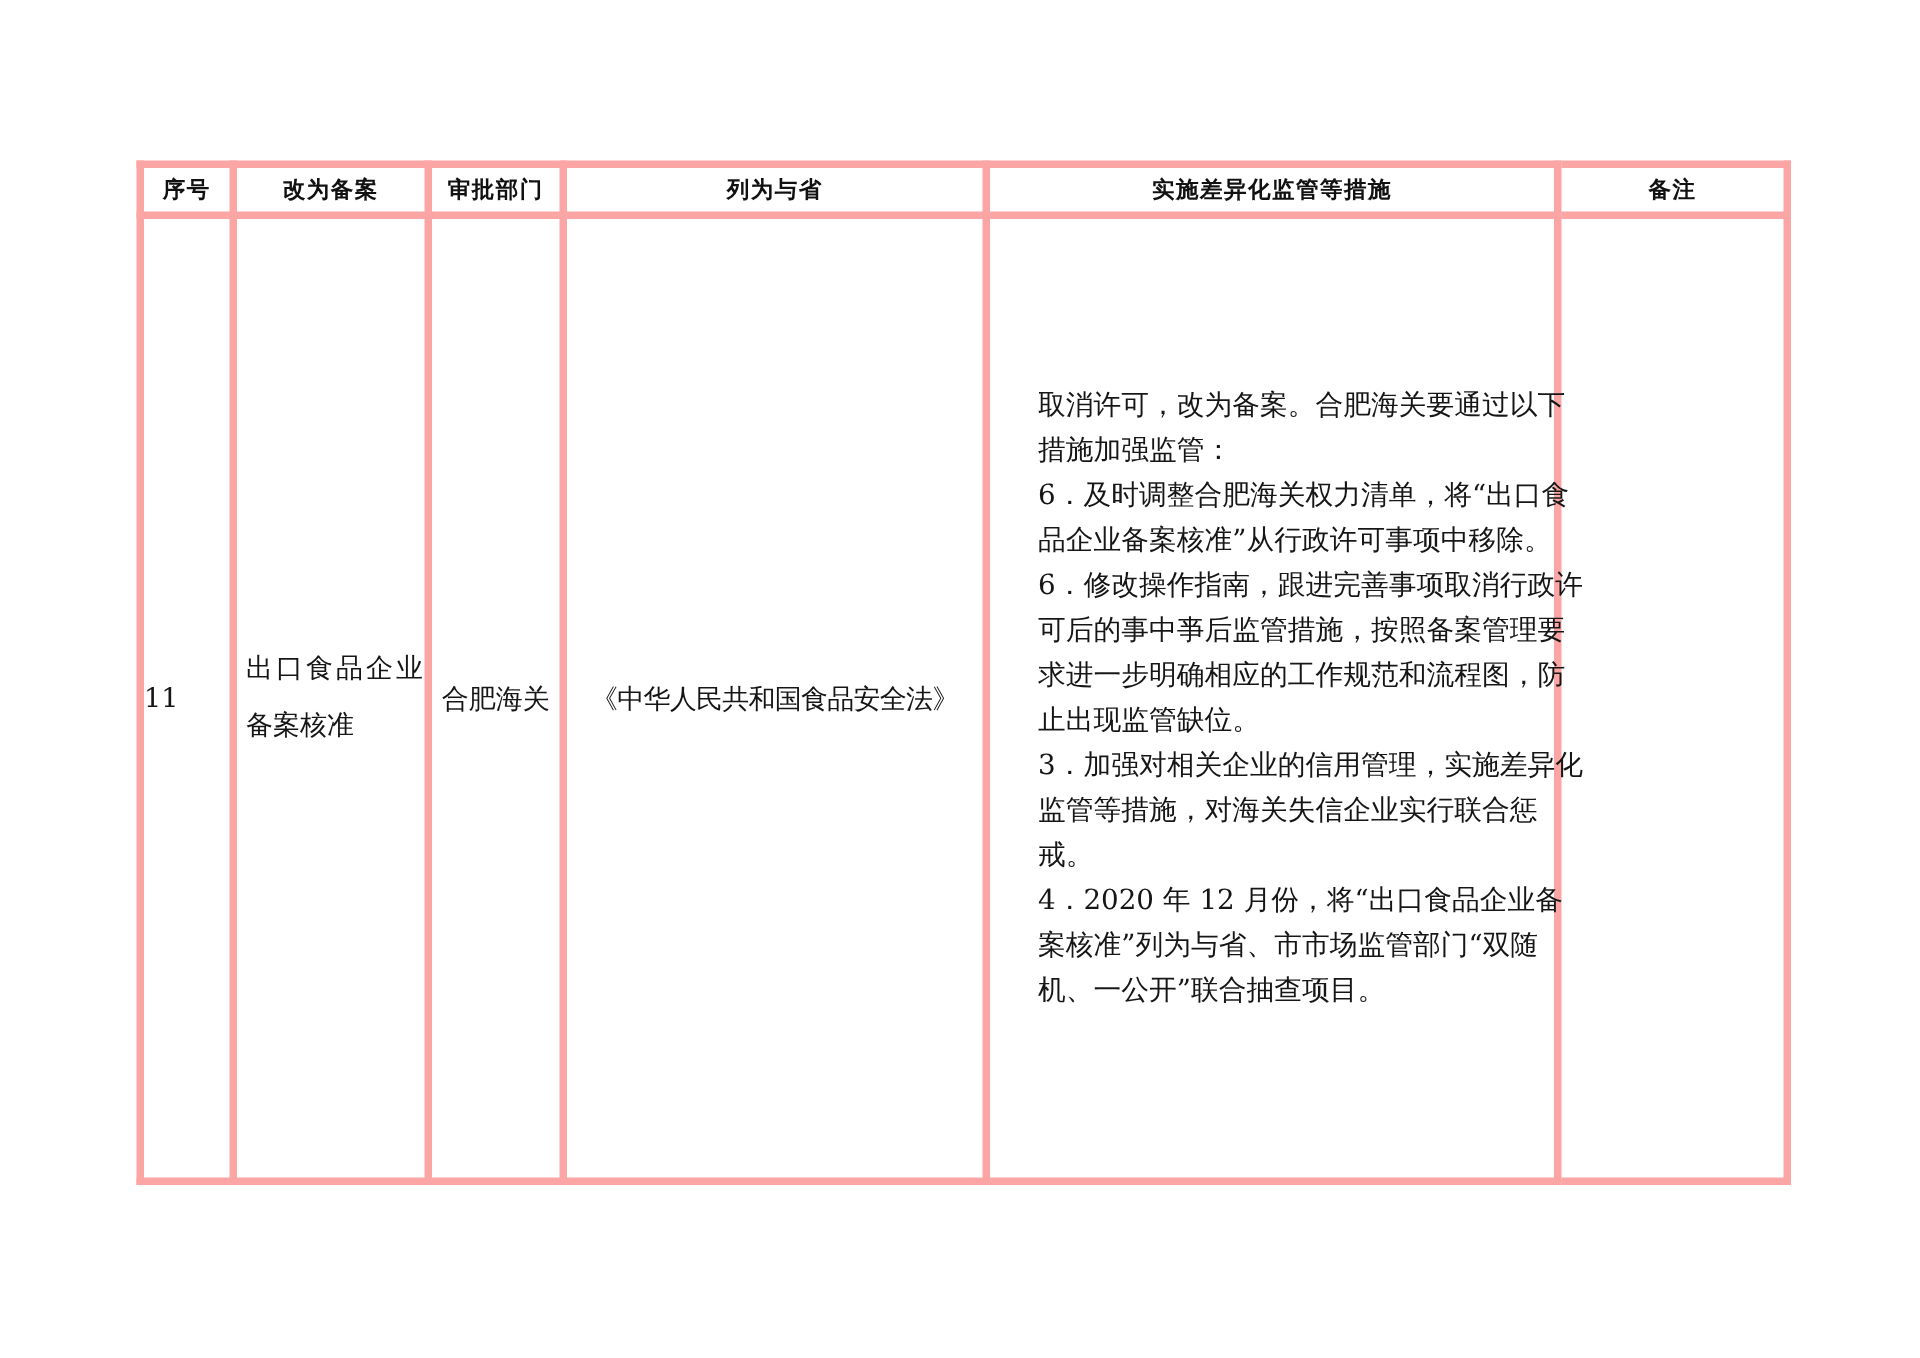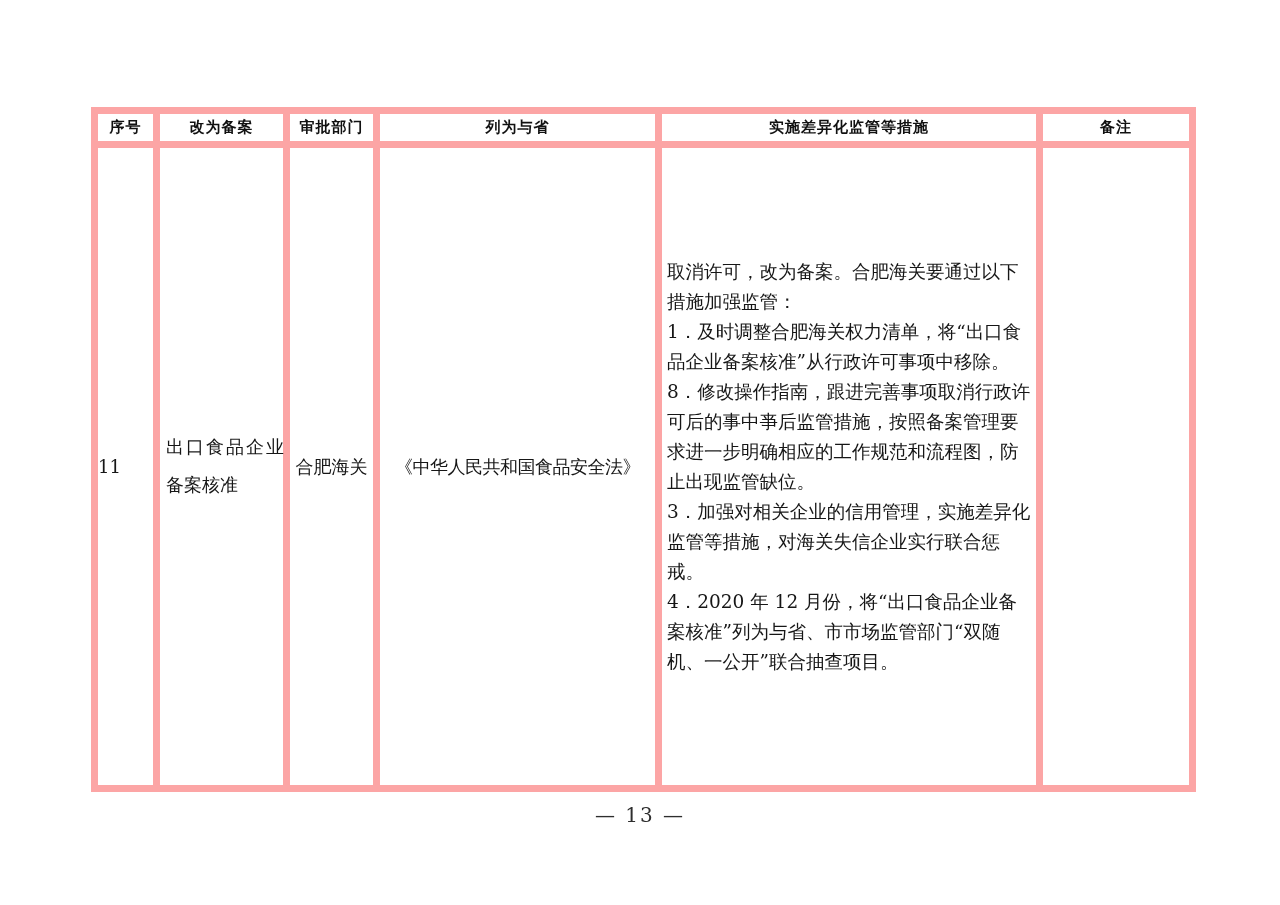--- a/index.html
+++ b/index.html
@@ -17,21 +17,21 @@
   }
   table.doc-table {
     position: absolute;
     left: 91px; top: 107px;
     width: 1098px;
     border-collapse: collapse;
     table-layout: fixed;
   }
   table.doc-table th,
   table.doc-table td {
-    border: 7px solid #fca5a5;
+    border: 5px solid #fca5a5;
   }
   table.doc-table thead th {
     height: 34px;
     padding: 0 2px;
     font-family: "DejaVu Sans", sans-serif;
     font-weight: 700;
     font-size: 15px;
     letter-spacing: 1px;
     color: #111;
     text-align: center;
@@ -48,21 +48,21 @@
   td.c-name { padding-left: 6px; font-family: Liberation Mono, monospace; }
   .name-text {
     width: 118px;
     line-height: 38px;
     text-align: justify;
     text-justify: inter-character;
   }
   td.c-dept { text-align: center; font-family: Liberation Mono, monospace; }
   td.c-basis { text-align: center; letter-spacing: -0.5px; }
   td.c-measures { padding: 0 4px 0 5px; }
-  .measures-block { width: 100%; }
+  .measures-block { width: 100%; margin-left: 27px; }
   .measure-para {
     font-size: 18.5px;
     line-height: 30px;
     text-align: left;
     color: #161616;
   }
   td.c-remarks { text-align: center; }
   .page-number {
     position: absolute;
     left: 0; top: 803px;
@@ -101,26 +101,25 @@
       <tr>
         <td class="c-serial">11</td>
         <td class="c-name">
           <div class="name-text">出口食品企业备案核准</div>
         </td>
         <td class="c-dept">合肥海关</td>
         <td class="c-basis">《中华人民共和国食品安全法》</td>
         <td class="c-measures">
           <div class="measures-block">
             <div class="measure-para">取消许可，改为备案。合肥海关要通过以下措施加强监管：</div>
-            <div class="measure-para">1．及时调整合肥海关权力清单，将“出口食品企业备案核准”从行政许可事项中移除。</div>
-            <div class="measure-para">8．修改操作指南，跟进完善事项取消行政许可后的事中亊后监管措施，按照备案管理要求进一步明确相应的工作规范和流程图，防止出现监管缺位。</div>
+            <div class="measure-para">6．及时调整合肥海关权力清单，将“出口食品企业备案核准”从行政许可事项中移除。</div>
+            <div class="measure-para">6．修改操作指南，跟进完善事项取消行政许可后的事中亊后监管措施，按照备案管理要求进一步明确相应的工作规范和流程图，防止出现监管缺位。</div>
             <div class="measure-para">3．加强对相关企业的信用管理，实施差异化监管等措施，对海关失信企业实行联合惩戒。</div>
             <div class="measure-para">4．2020 年 12 月份，将“出口食品企业备案核准”列为与省、市市场监管部门“双随机、一公开”联合抽查项目。</div>
           </div>
         </td>
         <td class="c-remarks"></td>
       </tr>
     </tbody>
   </table>
 
-  <div class="page-number">— 13 —</div>
 
 </div>
 
 </body></html>

